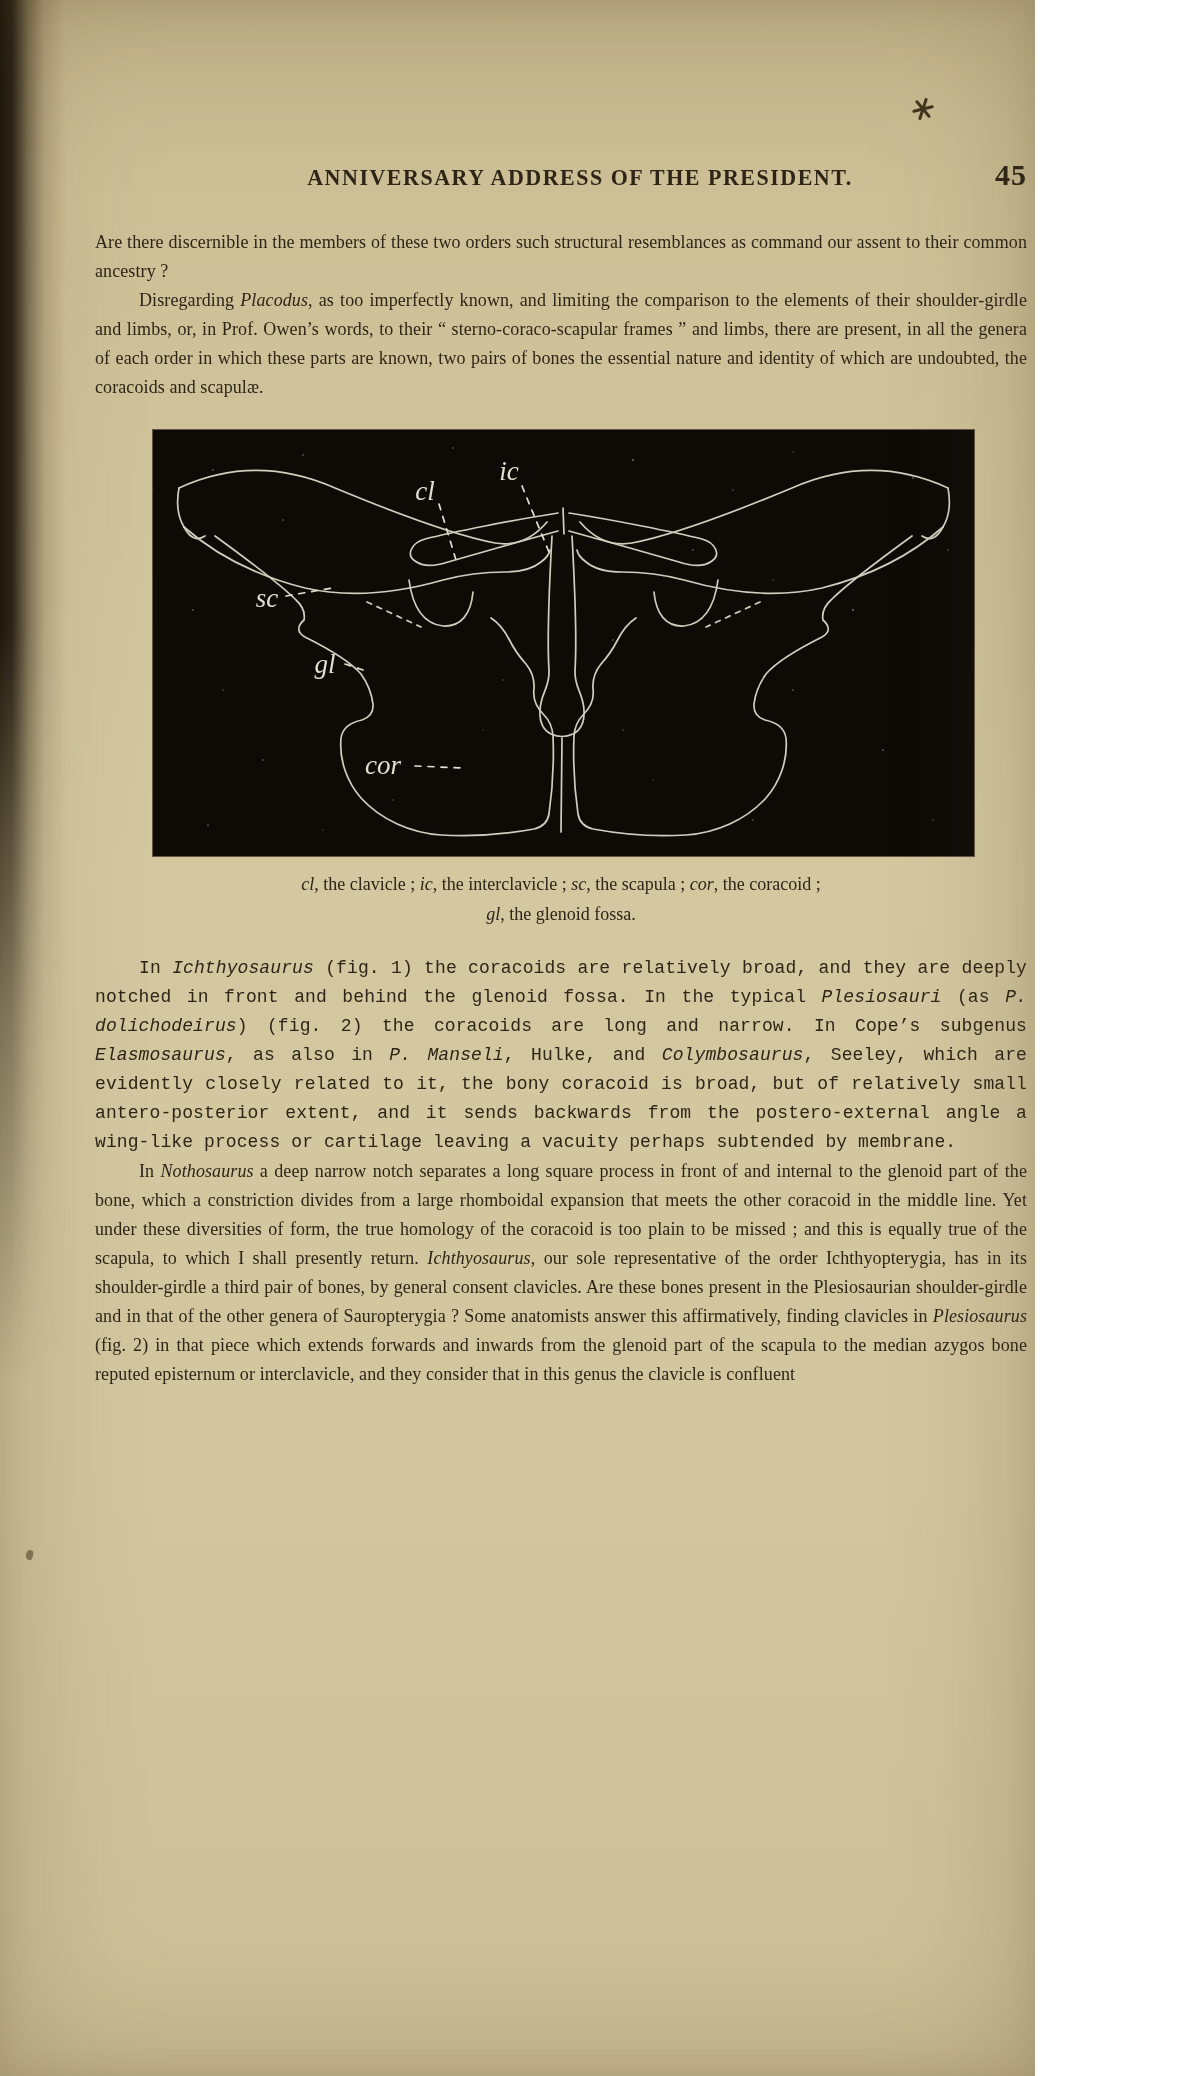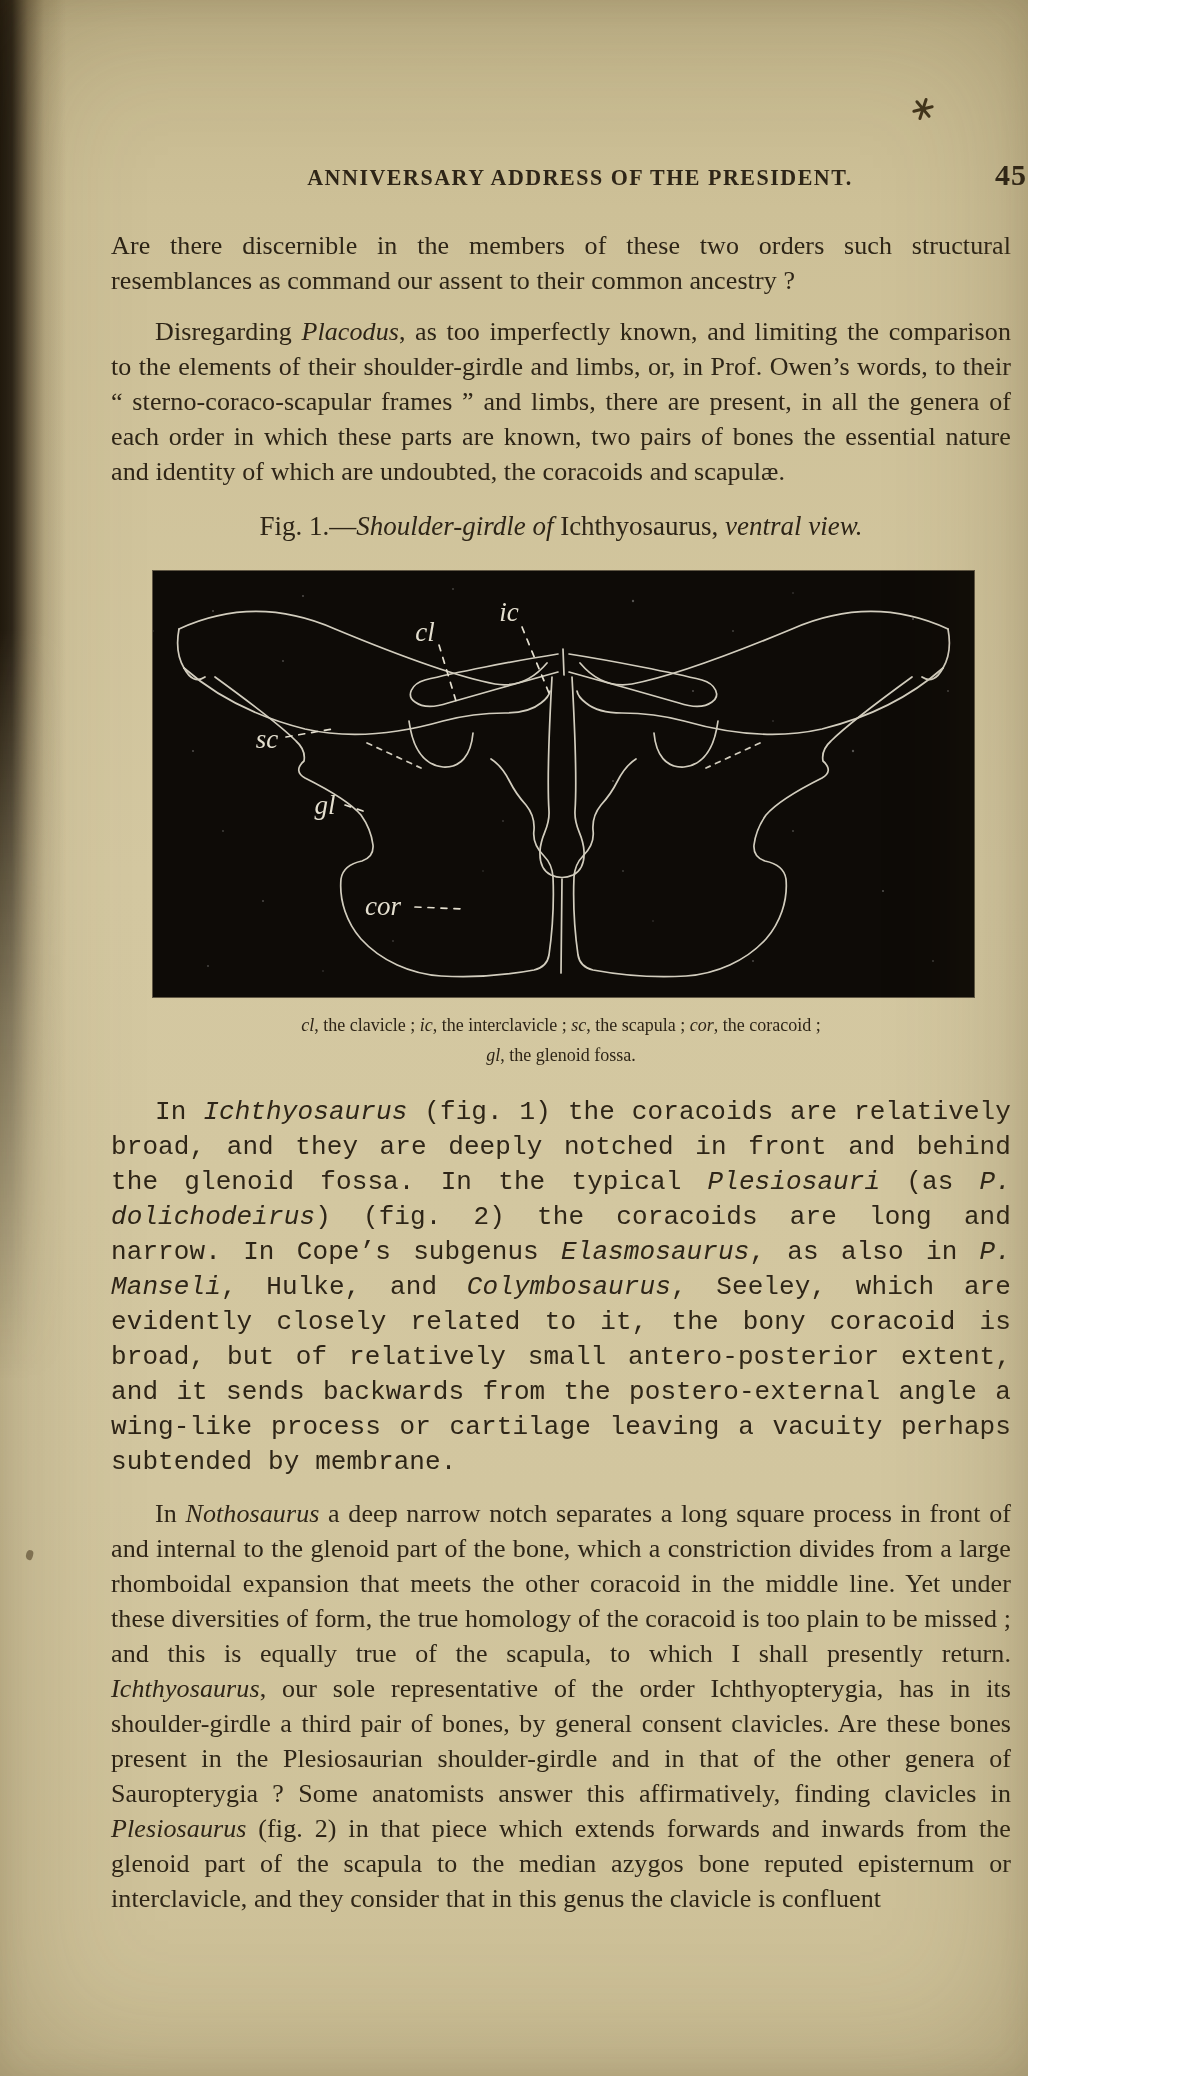--- a/index.html
+++ b/index.html
@@ -3,20 +3,21 @@
 <meta charset="utf-8">
 <style>
   html,body{margin:0;padding:0;}
   .page{
     position:relative;
     width:1028px;height:2076px;
     background:linear-gradient(180deg,#c4b78d 0%,#cdc097 10%,#d4c8a1 42%,#d2c69f 72%,#ccbf96 100%);
     overflow:hidden;
     font-family:"Liberation Serif","DejaVu Serif",serif;
     color:#2e2517;
+    padding-left:7px;
   }
   
   .gutter-shadow{
     position:absolute;left:0;top:0;width:70px;height:1500px;
     background:linear-gradient(to right,rgba(14,9,4,0.96) 0px,rgba(16,10,5,0.88) 12px,rgba(52,38,20,0.5) 28px,rgba(80,62,34,0.18) 44px,rgba(80,62,34,0) 66px);
     -webkit-mask-image:linear-gradient(to bottom,#000 0%,#000 42%,rgba(0,0,0,0.4) 68%,transparent 92%);
     mask-image:linear-gradient(to bottom,#000 0%,#000 42%,rgba(0,0,0,0.4) 68%,transparent 92%);
   }
   .vignette{
     position:absolute;inset:0;pointer-events:none;
@@ -28,21 +29,21 @@
     display:flex;align-items:baseline;justify-content:space-between;
   }
   .running-head{
     flex:1;text-align:center;
     font-size:22px;font-weight:bold;letter-spacing:1.5px;
     transform:scale(1,1.05);
     white-space:nowrap;
   }
   .page-number{font-size:30px;font-weight:bold;letter-spacing:1px;}
   .body-text p{
-    margin:16px;font-size:26px;line-height:35px;text-align:justify;
+    margin:0;font-size:18px;line-height:29px;text-align:justify;
     letter-spacing:0.1px;
   }
   .body-text p.indent{text-indent:44px;}
   .body-text p.first{margin-top:36px;}
   .it{font-style:italic;}
   .fig-caption{
     margin-top:21px;margin-bottom:0;
     text-align:center;font-size:27px;line-height:33px;
   }
   .plate{
@@ -85,21 +86,20 @@
       <span style="width:70px"></span>
       <div class="running-head">ANNIVERSARY ADDRESS OF THE PRESIDENT.</div>
       <div class="page-number">45</div>
     </div>
 
     <div class="body-text">
       <p class="first"><span>Are there discernible in the members of these two orders such structural resemblances as command our assent to their common ancestry ?</span></p>
       <p class="indent"><span>Disregarding </span><span class="it">Placodus</span><span>, as too imperfectly known, and limiting the comparison to the elements of their shoulder-girdle and limbs, or, in Prof. Owen’s words, to their “ sterno-coraco-scapular frames ” and limbs, there are present, in all the genera of each order in which these parts are known, two pairs of bones the essential nature and identity of which are undoubted, the coracoids and scapulæ.</span></p>
     </div>
 
-    <p class="fig-caption"><span>Fig. 1.—</span><span class="it">Shoulder-girdle of</span><span> Ichthyosaurus, </span><span class="it">ventral view.</span></p>
 
     <div class="plate">
       <svg width="821" height="426" viewBox="0 0 821 426">
         <g stroke="#ddd8c8" stroke-width="1.7" fill="none" stroke-linecap="round" opacity="0.95">
           <g id="half-drawing">
 
             <path d="M 26,58 C 80,33 132,36 182,58 C 247,85 305,106 342,113 Q 372,118 394,92"></path>
 
             <path d="M 31,97 C 64,126 104,146 152,158 C 205,170 255,160 290,150 Q 320,142 352,142 Q 376,142 388,132 Q 396,126 397,120"></path>
 

